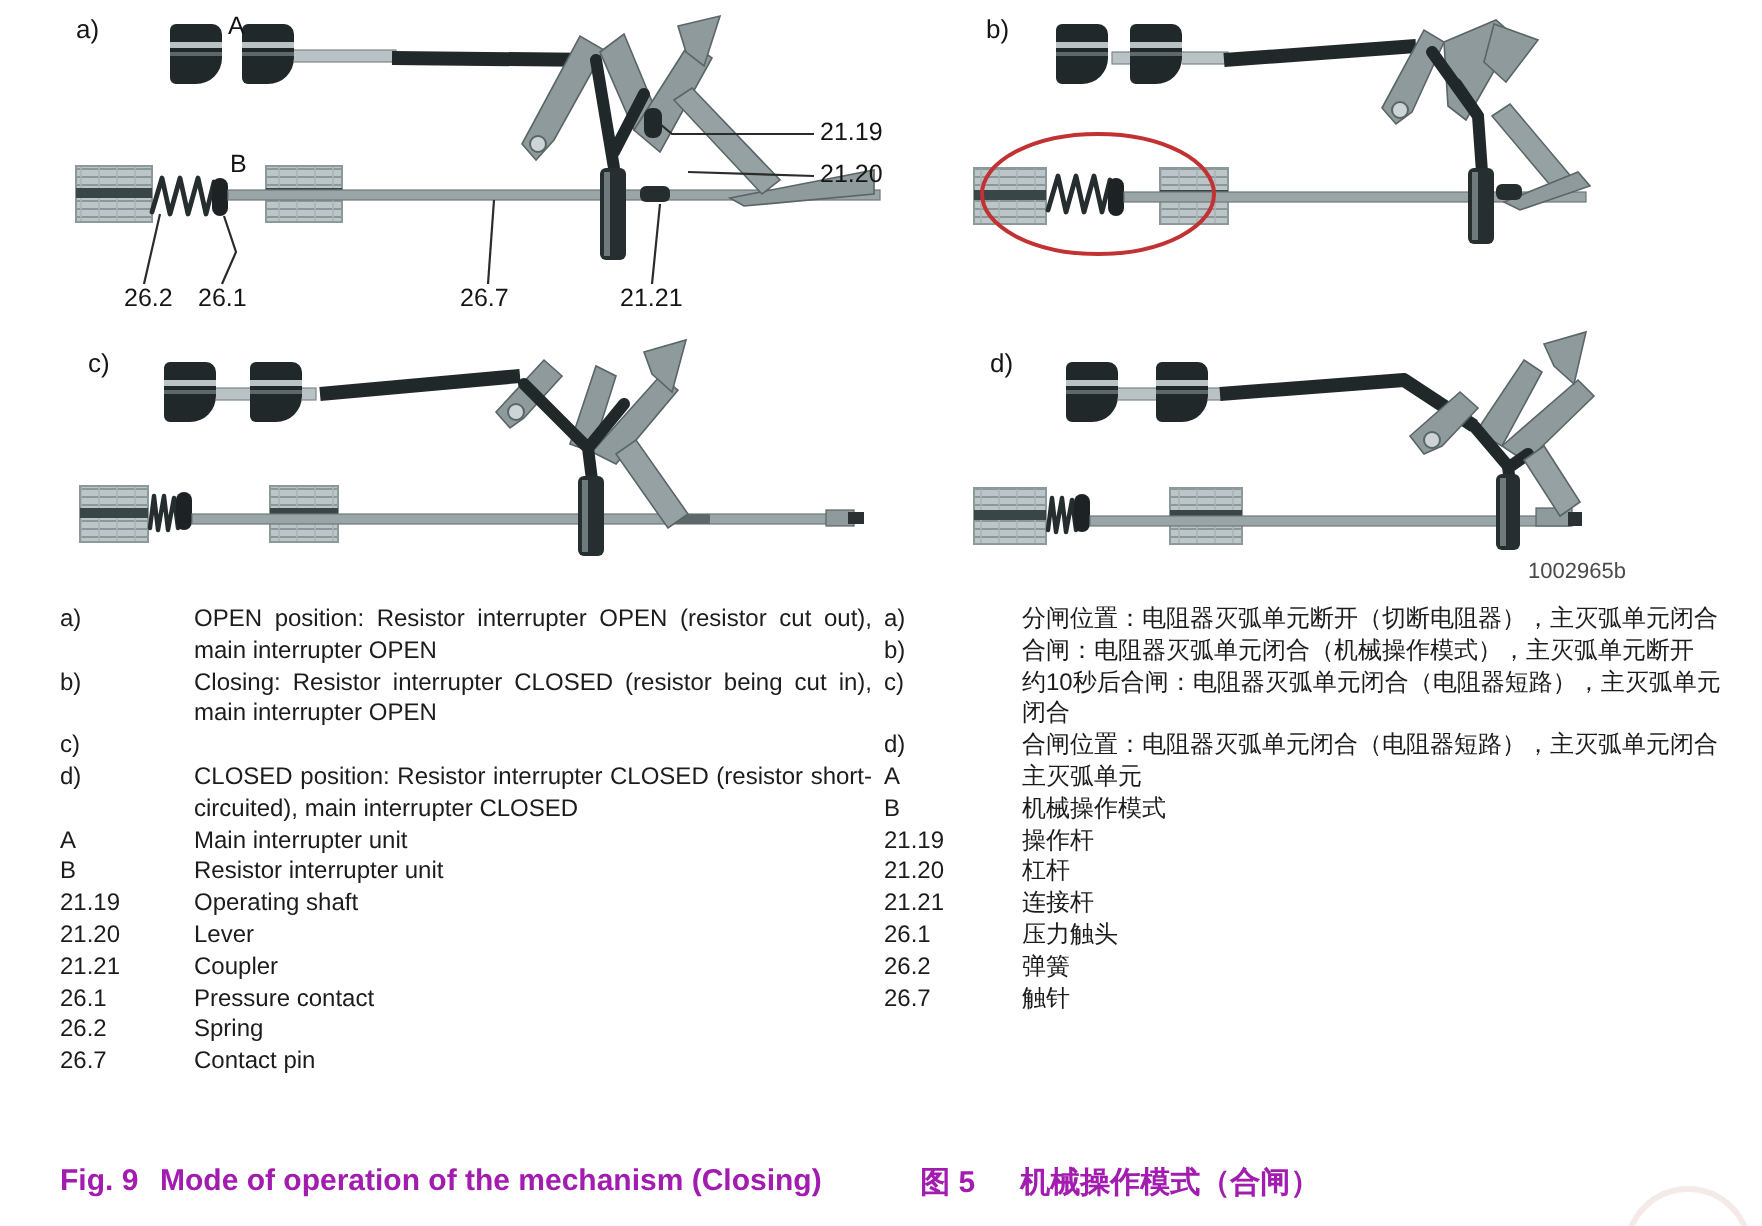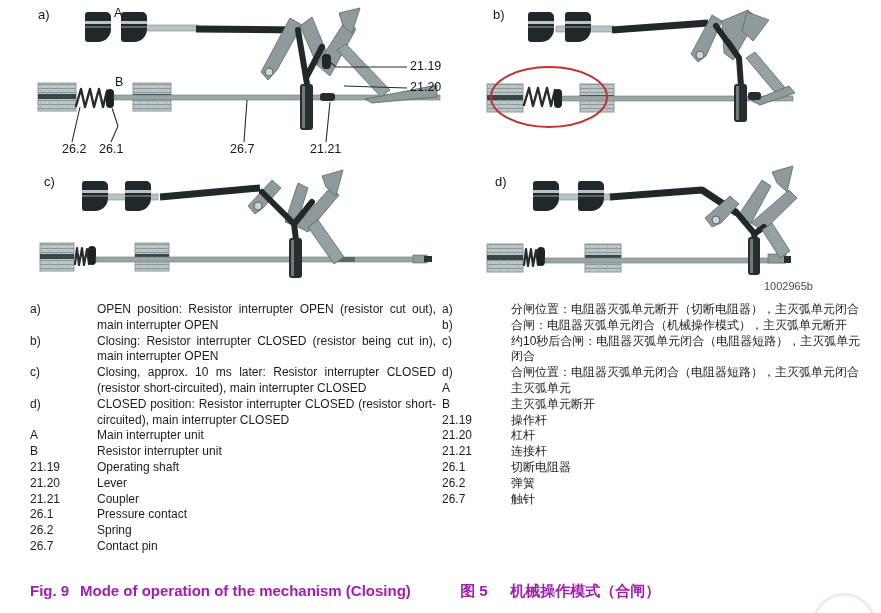--- a/index.html
+++ b/index.html
@@ -182,21 +182,20 @@
       <div class="lrow">
           <span class="lkey">a)</span>
           <span class="ltext">OPEN position: Resistor interrupter OPEN (resistor cut out), main interrupter OPEN</span>
         </div>
       <div class="lrow">
           <span class="lkey">b)</span>
           <span class="ltext">Closing: Resistor interrupter CLOSED (resistor being cut in), main interrupter OPEN</span>
         </div>
       <div class="lrow">
           <span class="lkey">c)</span>
-          <span class="ltext">Closing, approx. 10 ms later: Resistor interrupter CLOSED (resistor short-circuited), main interrupter CLOSED</span>
         </div>
       <div class="lrow">
           <span class="lkey">d)</span>
           <span class="ltext">CLOSED position: Resistor interrupter CLOSED (resistor short-circuited), main interrupter CLOSED</span>
         </div>
       <div class="lrow">
           <span class="lkey">A</span>
           <span class="ltext">Main interrupter unit</span>
         </div>
       <div class="lrow">
@@ -244,37 +243,37 @@
       <div class="lrow">
           <span class="lkey">d)</span>
           <span class="ltext">合闸位置：电阻器灭弧单元闭合（电阻器短路），主灭弧单元闭合</span>
         </div>
       <div class="lrow">
           <span class="lkey">A</span>
           <span class="ltext">主灭弧单元</span>
         </div>
       <div class="lrow">
           <span class="lkey">B</span>
-          <span class="ltext">主灭弧单元断开</span>
+          <span class="ltext">机械操作模式</span>
         </div>
       <div class="lrow">
           <span class="lkey">21.19</span>
           <span class="ltext">操作杆</span>
         </div>
       <div class="lrow">
           <span class="lkey">21.20</span>
           <span class="ltext">杠杆</span>
         </div>
       <div class="lrow">
           <span class="lkey">21.21</span>
           <span class="ltext">连接杆</span>
         </div>
       <div class="lrow">
           <span class="lkey">26.1</span>
-          <span class="ltext">切断电阻器</span>
+          <span class="ltext">压力触头</span>
         </div>
       <div class="lrow">
           <span class="lkey">26.2</span>
           <span class="ltext">弹簧</span>
         </div>
       <div class="lrow">
           <span class="lkey">26.7</span>
           <span class="ltext">触针</span>
         </div>
     </div>

